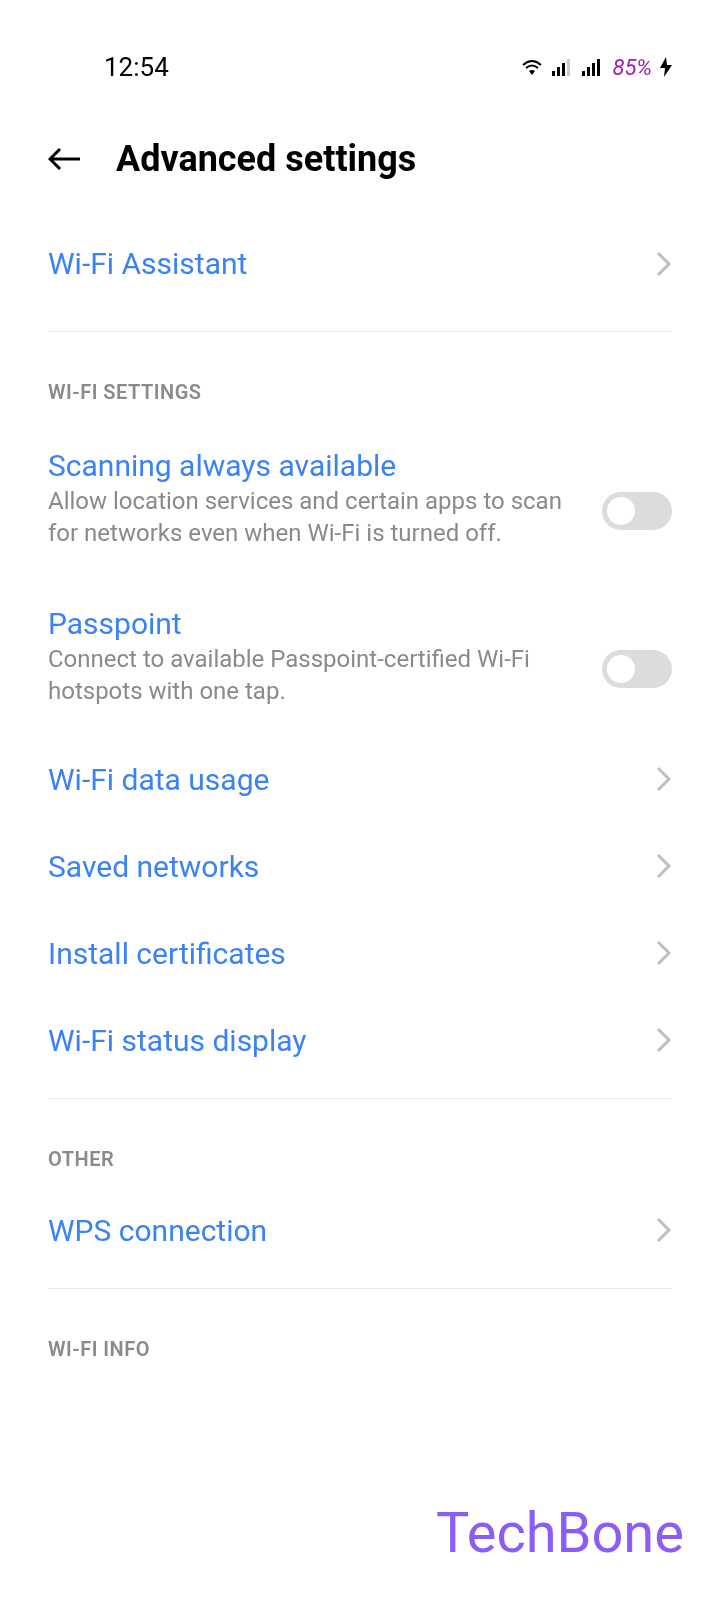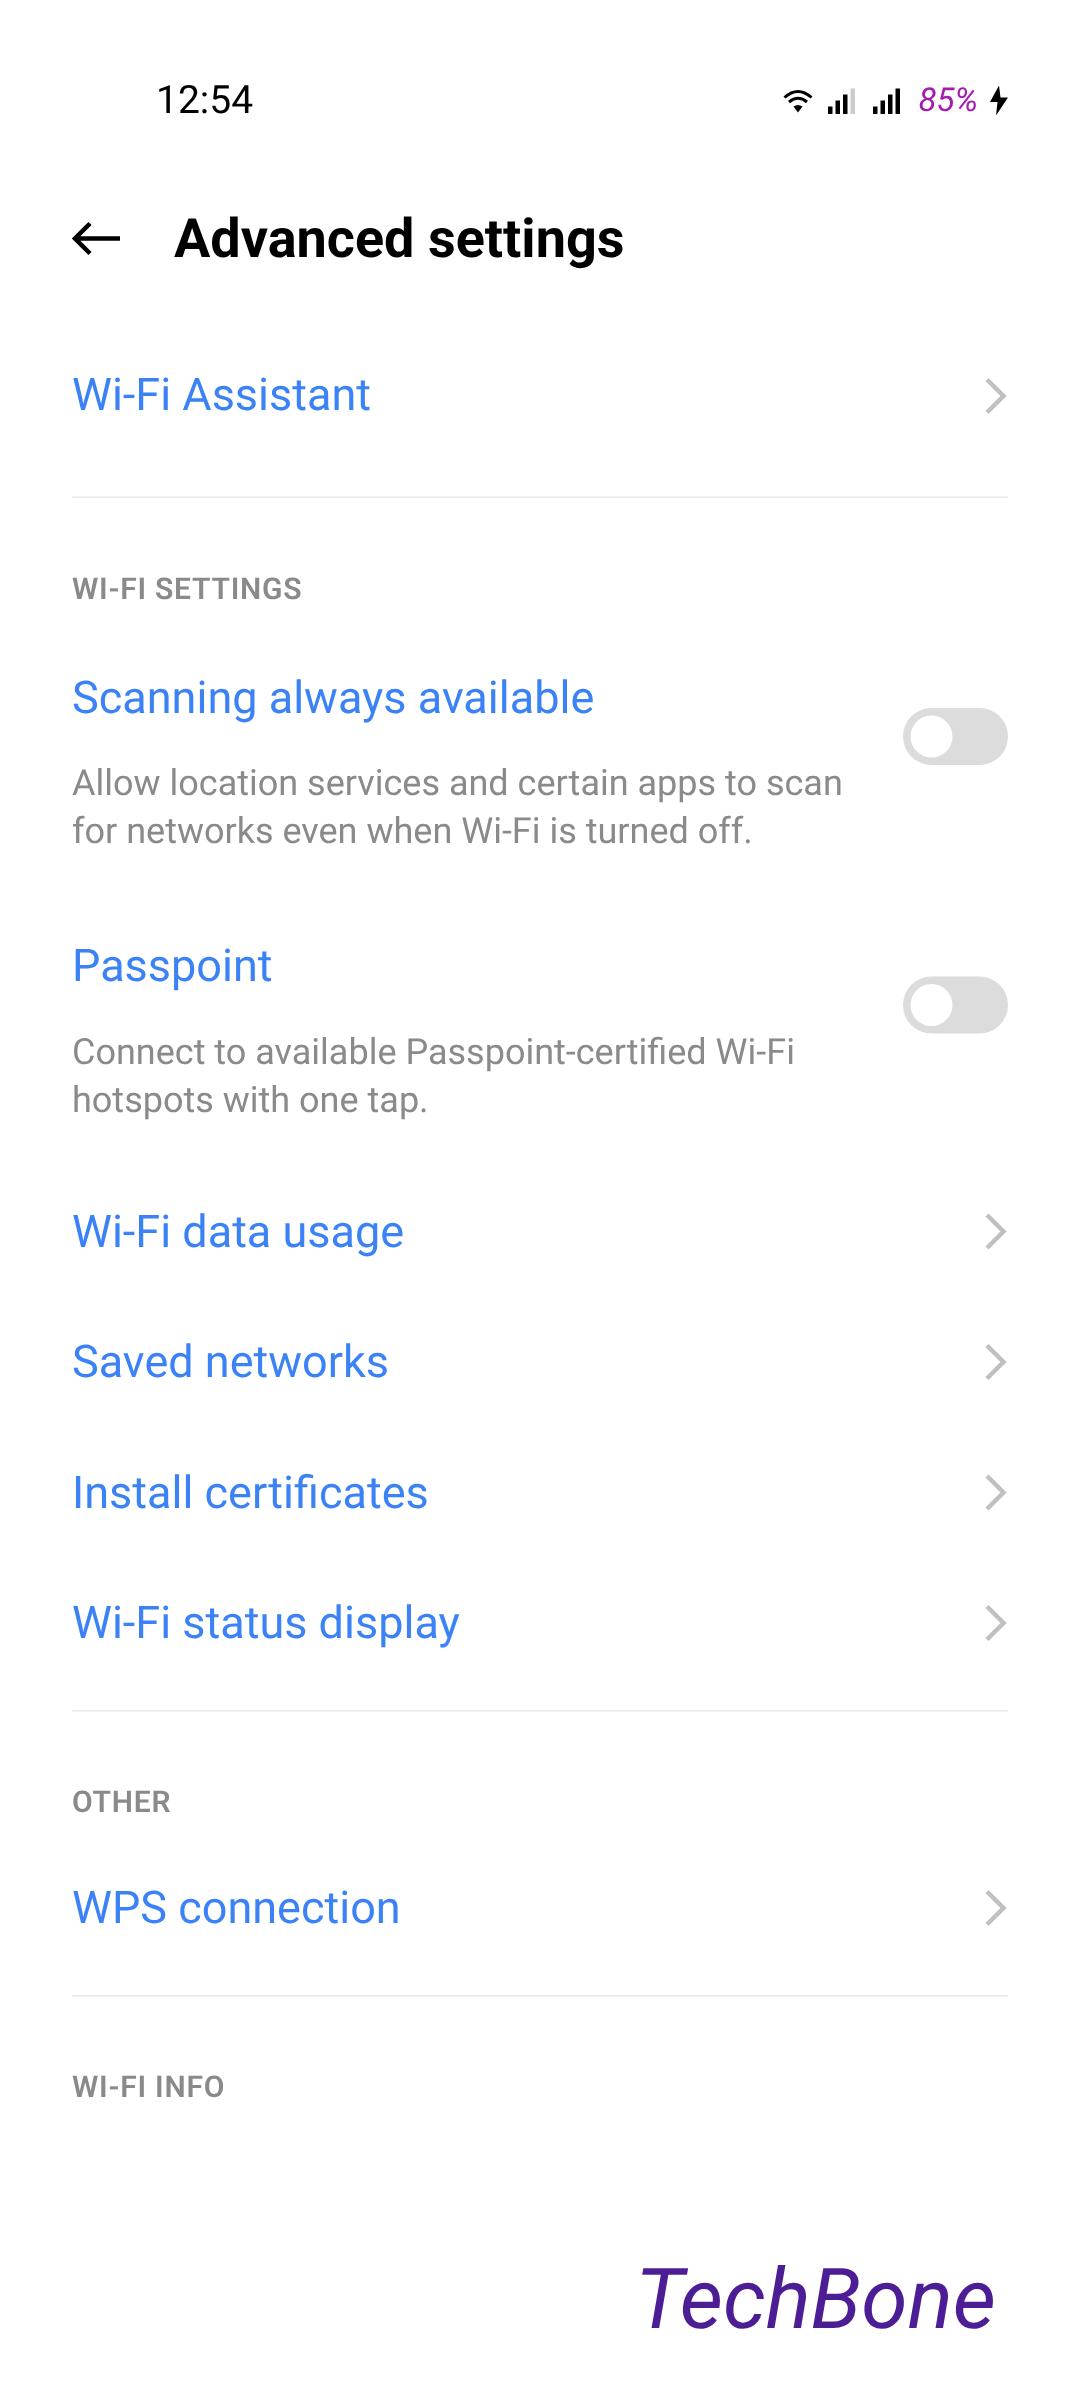--- a/index.html
+++ b/index.html
@@ -75,21 +75,21 @@
       padding-right: 20px;
     }
     .list-item-title {
       font-size: 30px;
       color: #3b82f6;
       font-weight: 400;
     }
     .list-item-subtitle {
       font-size: 24px;
       color: #8a8a8a;
-      margin-top: 23px;
+      margin-top: 2px;
       line-height: 1.35;
     }
     .chevron {
       color: #c0c0c0;
       display: flex;
       align-items: center;
     }
     .toggle {
       width: 70px;
       height: 38px;
@@ -115,28 +115,27 @@
     .section-header {
       font-size: 20px;
       font-weight: 600;
       color: #8a8a8a;
       padding: 34px 0 16px 0;
       letter-spacing: 0.5px;
     }
     .watermark {
       position: absolute;
       bottom: 34px;
-      right: 56px;
+      right: 36px;
       font-size: 56px;
-      color: #4c1d95;
-      font-weight: 400;
-      font-style: italic;
+      color: #8b5cf6;
+      font-weight: 400;
     }
     .list-item.with-toggle {
-      align-items: flex-start;
+      align-items: center;
       padding: 28px 0;
     }
     .list-item.with-toggle .toggle {
       margin-top: 24px;
     }
     .list-item.tight {
       padding: 26px 0;
       min-height: 80px;
     }
   </style>

